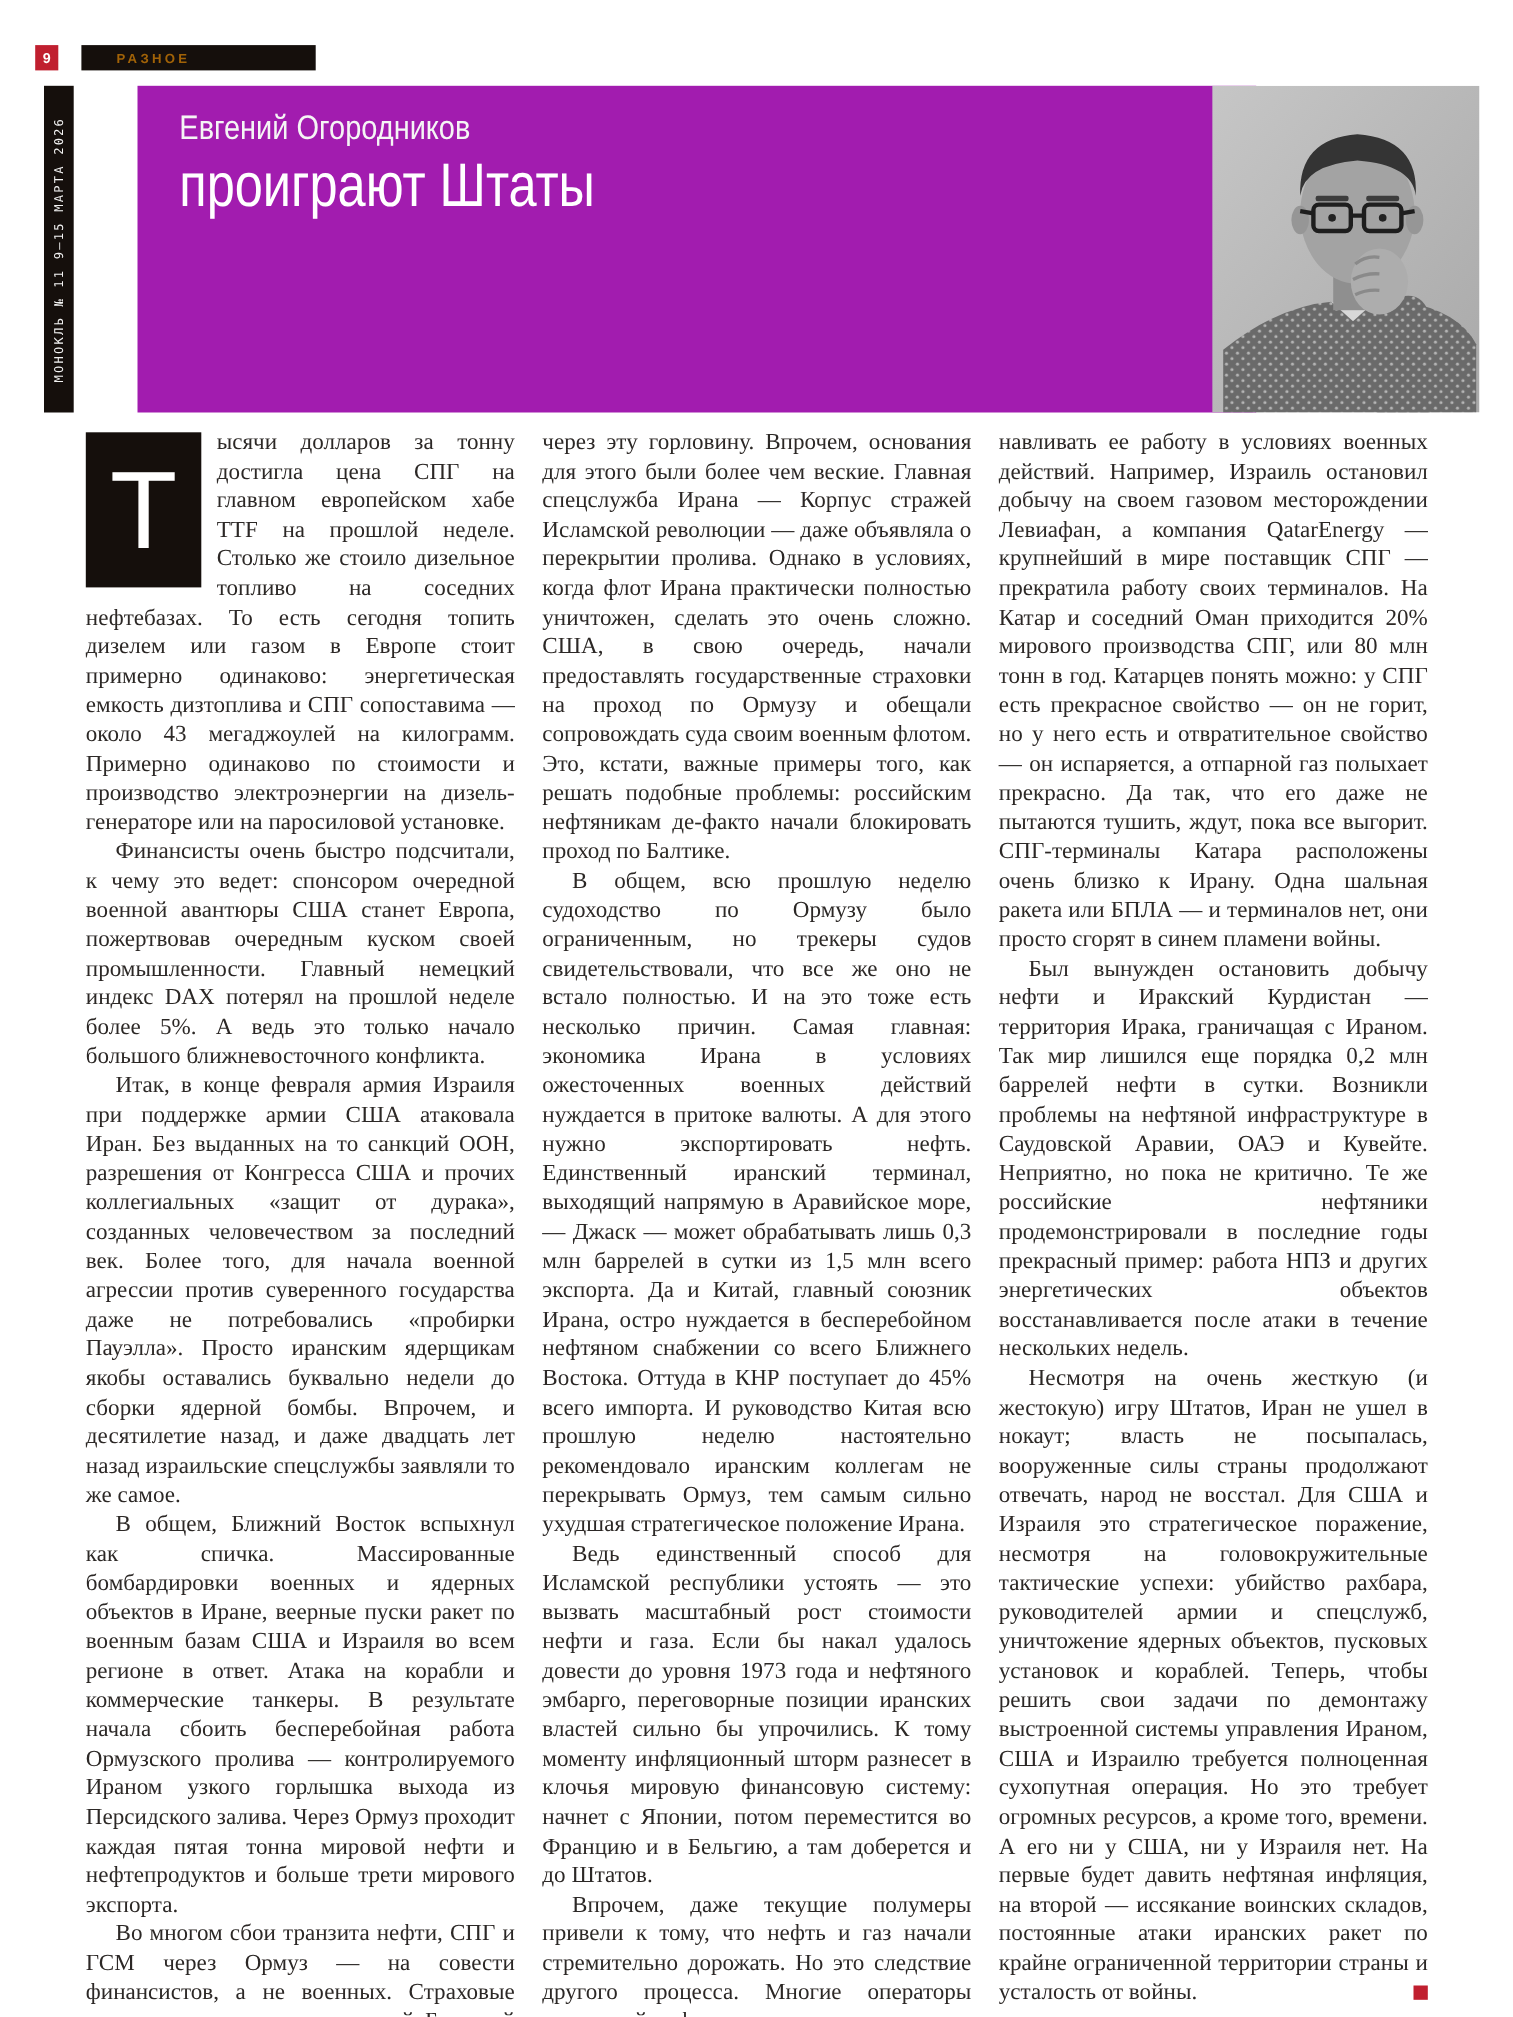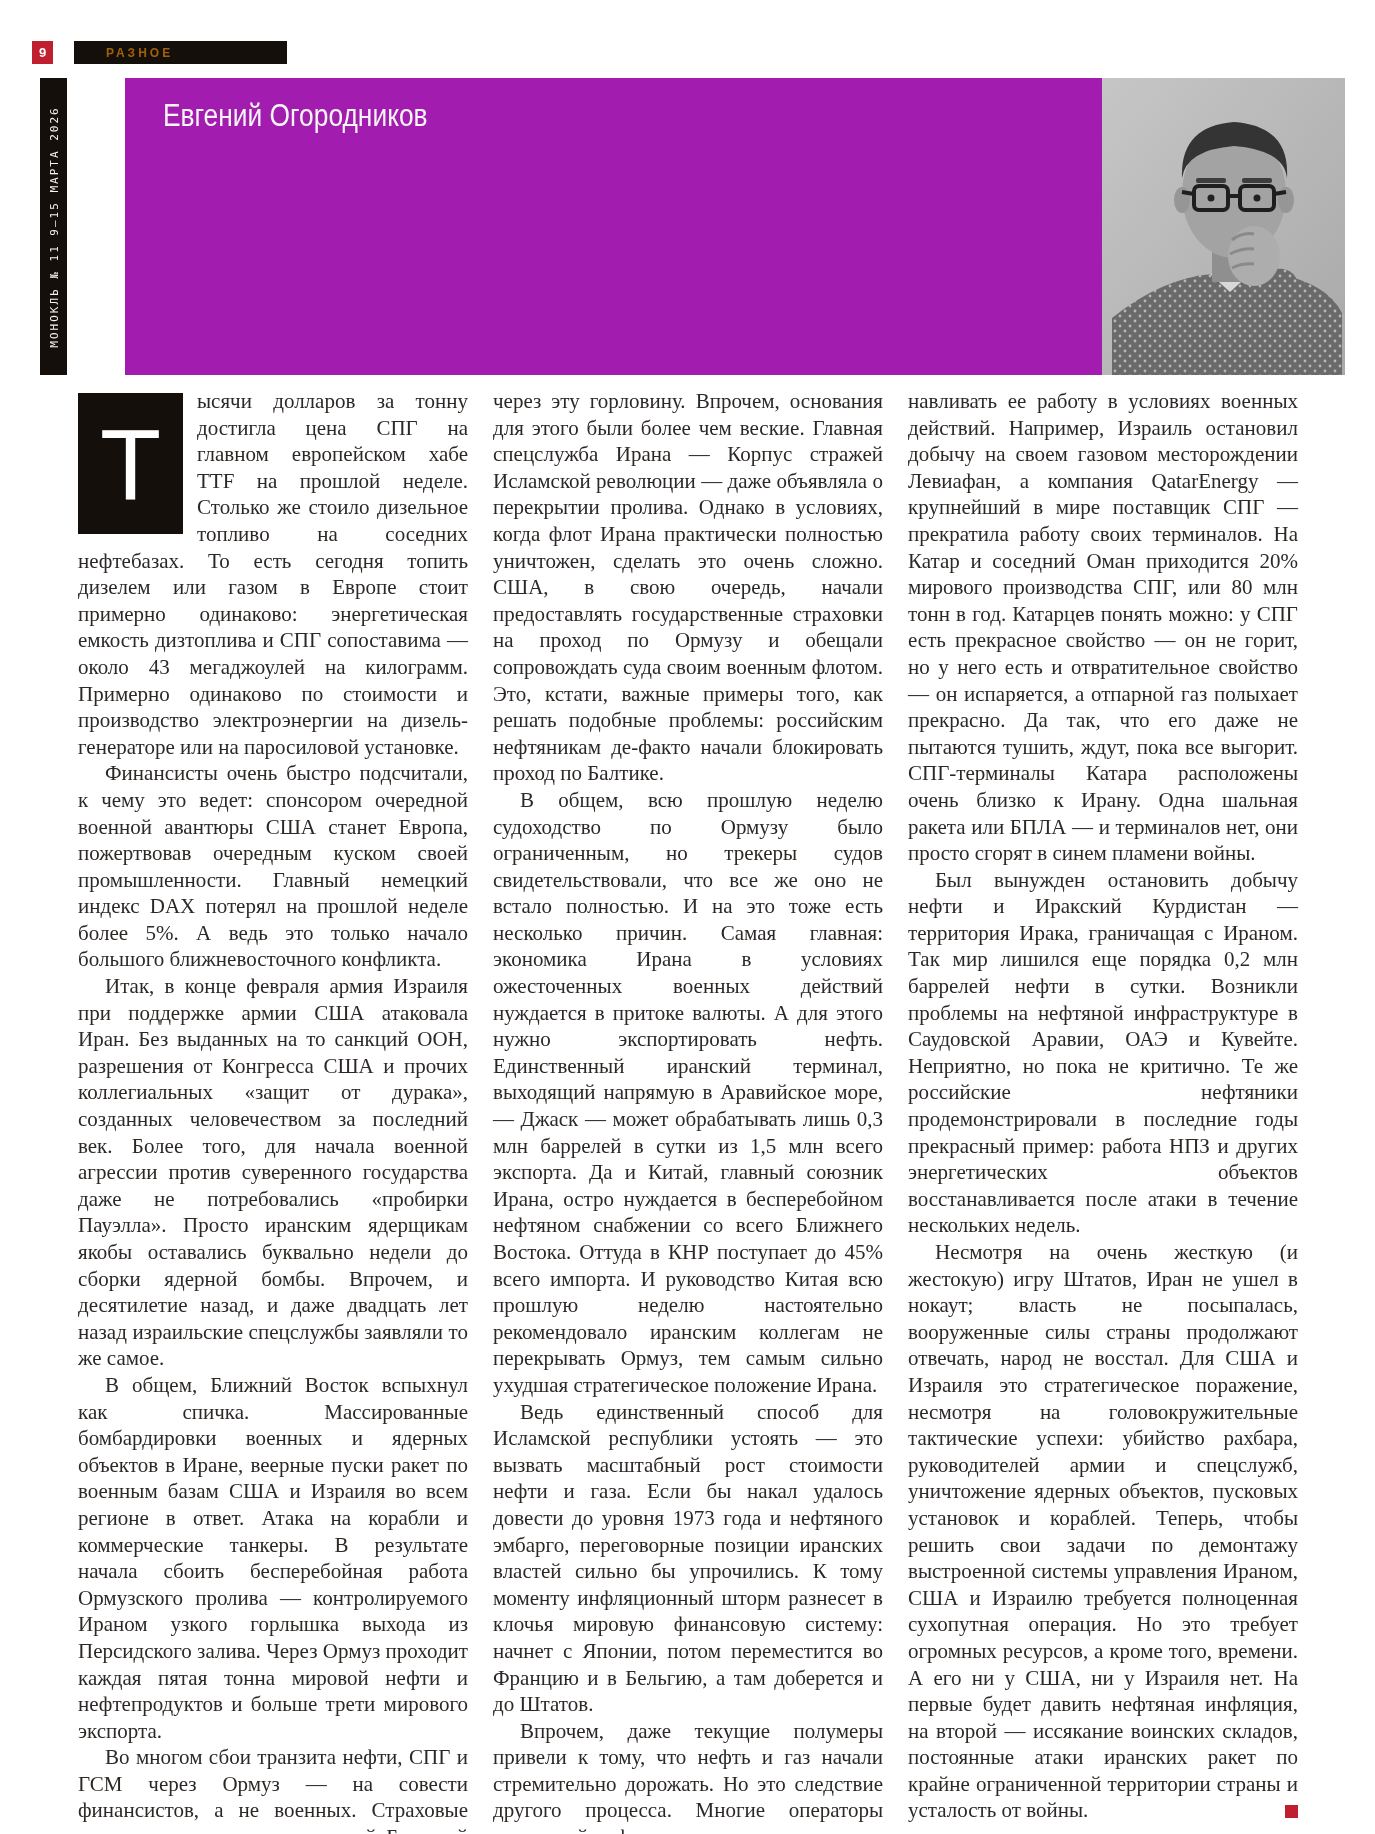--- a/index.html
+++ b/index.html
@@ -49,20 +49,23 @@
     <span>РАЗНОЕ</span>
   </div>
 
   <div class="edition-bar">
     <span class="vtext">МОНОКЛЬ  № 11  9–15 МАРТА 2026</span>
   </div>
 
   <div class="title-block">
     <div class="author-line">
       <span class="condensed a">Евгений Огородников</span>
+    </div>
+    <div class="title-line">
+      <span class="condensed">проиграют Штаты</span>
     </div>
 
     <svg class="photo" viewBox="0 0 243 297" role="img" aria-label="Черно-белый портрет мужчины в очках, рука у подбородка">
       <defs>
         <pattern id="dots" width="10" height="10" patternUnits="userSpaceOnUse">
           <rect width="10" height="10" fill="#6a6a6a"></rect>
           <circle cx="3" cy="3" r="1.4" fill="#b7b7b7"></circle>
           <circle cx="8" cy="8" r="1.4" fill="#b7b7b7"></circle>
         </pattern>
         <linearGradient id="bgград" x1="0" y1="0" x2="1" y2="1">

